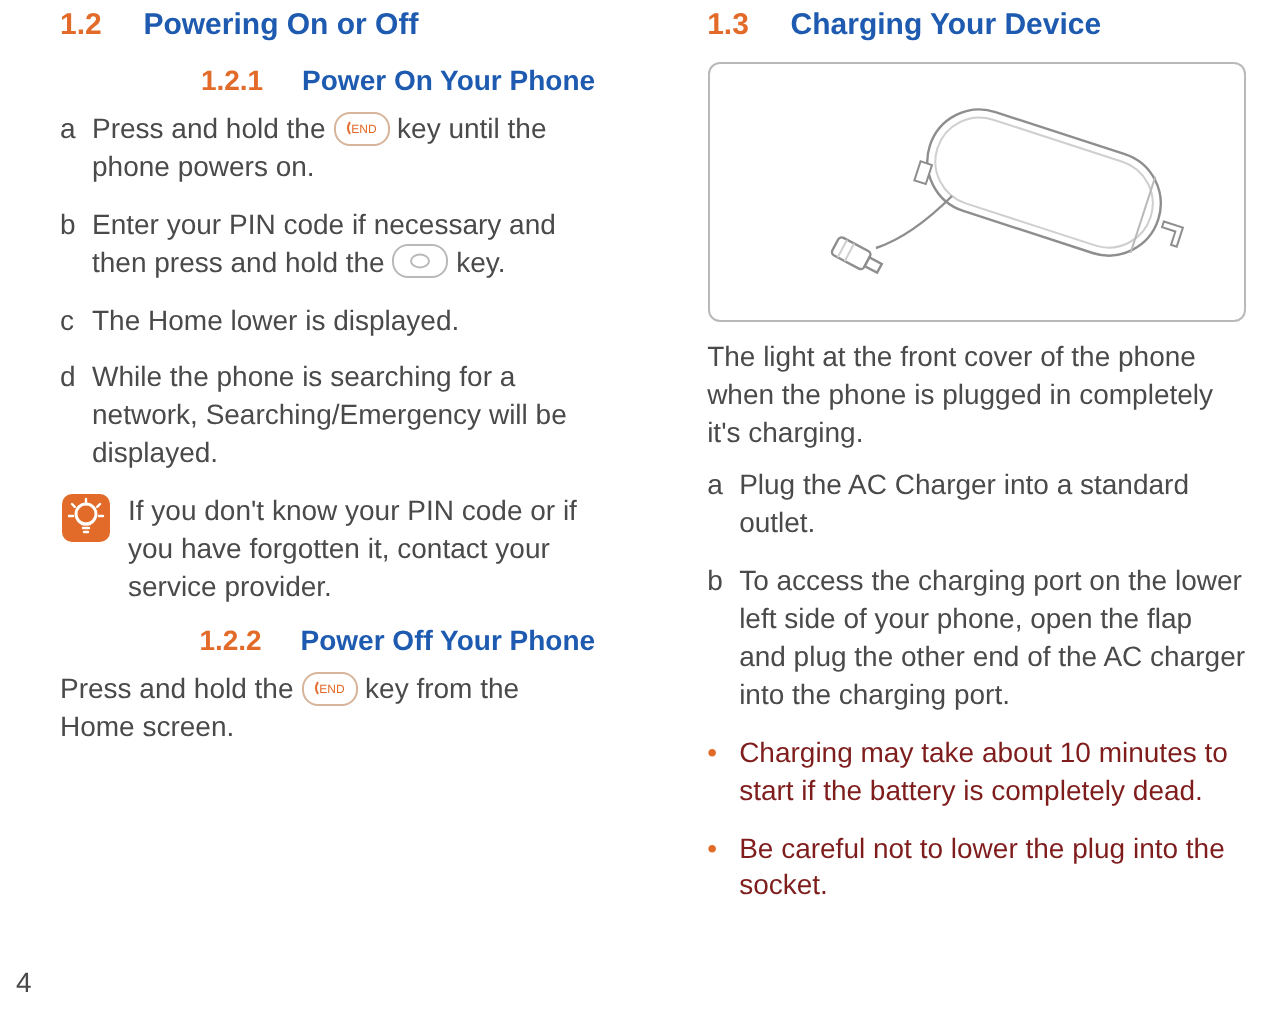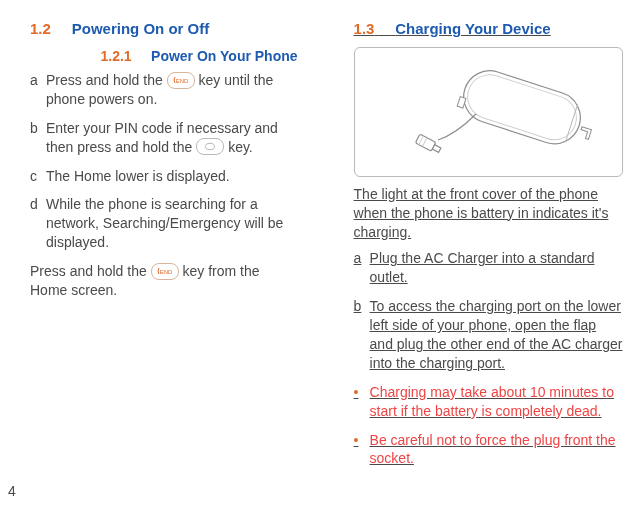--- a/index.html
+++ b/index.html
@@ -8,36 +8,35 @@
     width: 641px;
     height: 515px;
     background: #ffffff;
     font-family: "Helvetica Neue", Arial, sans-serif;
     color: #4a4a4a;
     overflow: hidden;
   }
   .page {
     display: flex;
     flex-direction: row;
-    padding: 20px 12px 0 30px;
+    padding: 4px 12px 0 30px;
     box-sizing: border-box;
     height: 100%;
     position: relative;
     gap: 36px;
   }
   .col {
     flex: 1 1 50%;
     min-width: 0;
     padding-right: 14px;
     box-sizing: border-box;
   }
   .col.right {
     padding-right: 6px;
     padding-left: 6px;
-    text-decoration: underline;
   }
   .h1 {
     font-size: 15px;
     font-weight: 600;
     line-height: 1.25;
     margin: 0 0 8px 0;
   }
   .h2 {
     font-size: 14px;
     font-weight: 600;
@@ -87,21 +86,21 @@
   .bullet-orange .dot {
     flex: 0 0 16px;
     color: #e26b2a;
     font-size: 14px;
     line-height: 1.35;
   }
   .bullet-orange .txt {
     flex: 1 1 auto;
     font-size: 14px;
     line-height: 1.35;
-    color: #ef4444;
+    color: #7f1d1d;
   }
   .tip {
     display: flex;
     align-items: flex-start;
     margin: 4px 0 8px 0;
   }
   .tip-icon {
     flex: 0 0 26px;
     height: 26px;
     margin-right: 8px;
@@ -204,21 +203,37 @@
       <li>
         <span class="marker">d</span>
         <span class="txt">
           <span>While the phone is searching for a network, </span>
           <span class="bold">Searching/Emergency</span>
           <span> will be displayed.</span>
         </span>
       </li>
     </ol>
 
-
+    <div class="tip">
+      <span class="tip-icon">
+        <svg width="26" height="26" viewBox="0 0 26 26">
+          <rect x="1" y="1" width="24" height="24" rx="5" fill="#e26b2a"></rect>
+          <circle cx="13" cy="11" r="5" fill="none" stroke="#ffffff" stroke-width="1.5"></circle>
+          <path d="M11 16 h4 M11.5 18 h3 M12 20 h2" stroke="#ffffff" stroke-width="1.2" stroke-linecap="round"></path>
+          <path d="M13 3.5 v2 M6 6 l1.4 1.4 M20 6 l-1.4 1.4 M4.5 12 h2 M19.5 12 h2" stroke="#ffffff" stroke-width="1.2" stroke-linecap="round"></path>
+        </svg>
+      </span>
+      <span class="tip-text">If you don't know your PIN code or if you have forgotten it, contact your service provider.</span>
+    </div>
+
+    <div class="h2">
+      <span class="num-accent">1.2.2</span>
+      <span>&nbsp;&nbsp;&nbsp;</span>
+      <span class="title-accent">Power Off Your Phone</span>
+    </div>
 
     <p class="body-text" style="margin:2px 0 0 0;">
       <span>Press and hold the </span>
       <span class="keycap end">
         <svg width="18" height="10" viewBox="0 0 18 10">
           <path d="M3 2 Q1 5 3 8" stroke="#e26b2a" stroke-width="1" fill="none"></path>
           <text x="10" y="7.5" font-size="6" fill="#e26b2a" text-anchor="middle" font-family="Arial">END</text>
         </svg>
       </span>
       <span> key from the Home screen.</span>
@@ -252,40 +267,40 @@
 
         <g transform="translate(62,82) rotate(28)">
           <rect x="0" y="0" width="18" height="10" rx="2" fill="#fff" stroke="#8e8e8e" stroke-width="1.2"></rect>
           <rect x="18" y="2.5" width="7" height="5" fill="#fff" stroke="#8e8e8e" stroke-width="1.2"></rect>
           <line x1="4" y1="0" x2="4" y2="10" stroke="#cfcfcf" stroke-width="1"></line>
           <line x1="8" y1="0" x2="8" y2="10" stroke="#cfcfcf" stroke-width="1"></line>
         </g>
       </svg>
     </div>
 
-    <p class="body-text" style="margin:0 0 8px 0;">The light at the front cover of the phone when the phone is battery in indicates it's charging.</p>
+    <p class="body-text" style="margin:0 0 8px 0;">The light at the front cover of the phone when the phone is plugged in completely it's charging.</p>
 
     <ol class="ol">
       <li>
         <span class="marker">a</span>
         <span class="txt">Plug the AC Charger into a standard outlet.</span>
       </li>
       <li>
         <span class="marker">b</span>
         <span class="txt">To access the charging port on the lower left side of your phone, open the flap and plug the other end of the AC charger into the charging port.</span>
       </li>
     </ol>
 
     <ul class="bullet-orange">
       <li>
         <span class="dot">•</span>
         <span class="txt">Charging may take about 10 minutes to start if the battery is completely dead.</span>
       </li>
       <li>
         <span class="dot">•</span>
-        <span class="txt">Be careful not to force the plug front the socket.</span>
+        <span class="txt">Be careful not to lower the plug into the socket.</span>
       </li>
     </ul>
 
   </div>
 
   <div class="pagenum">4</div>
 </div>
 
 </body></html>

